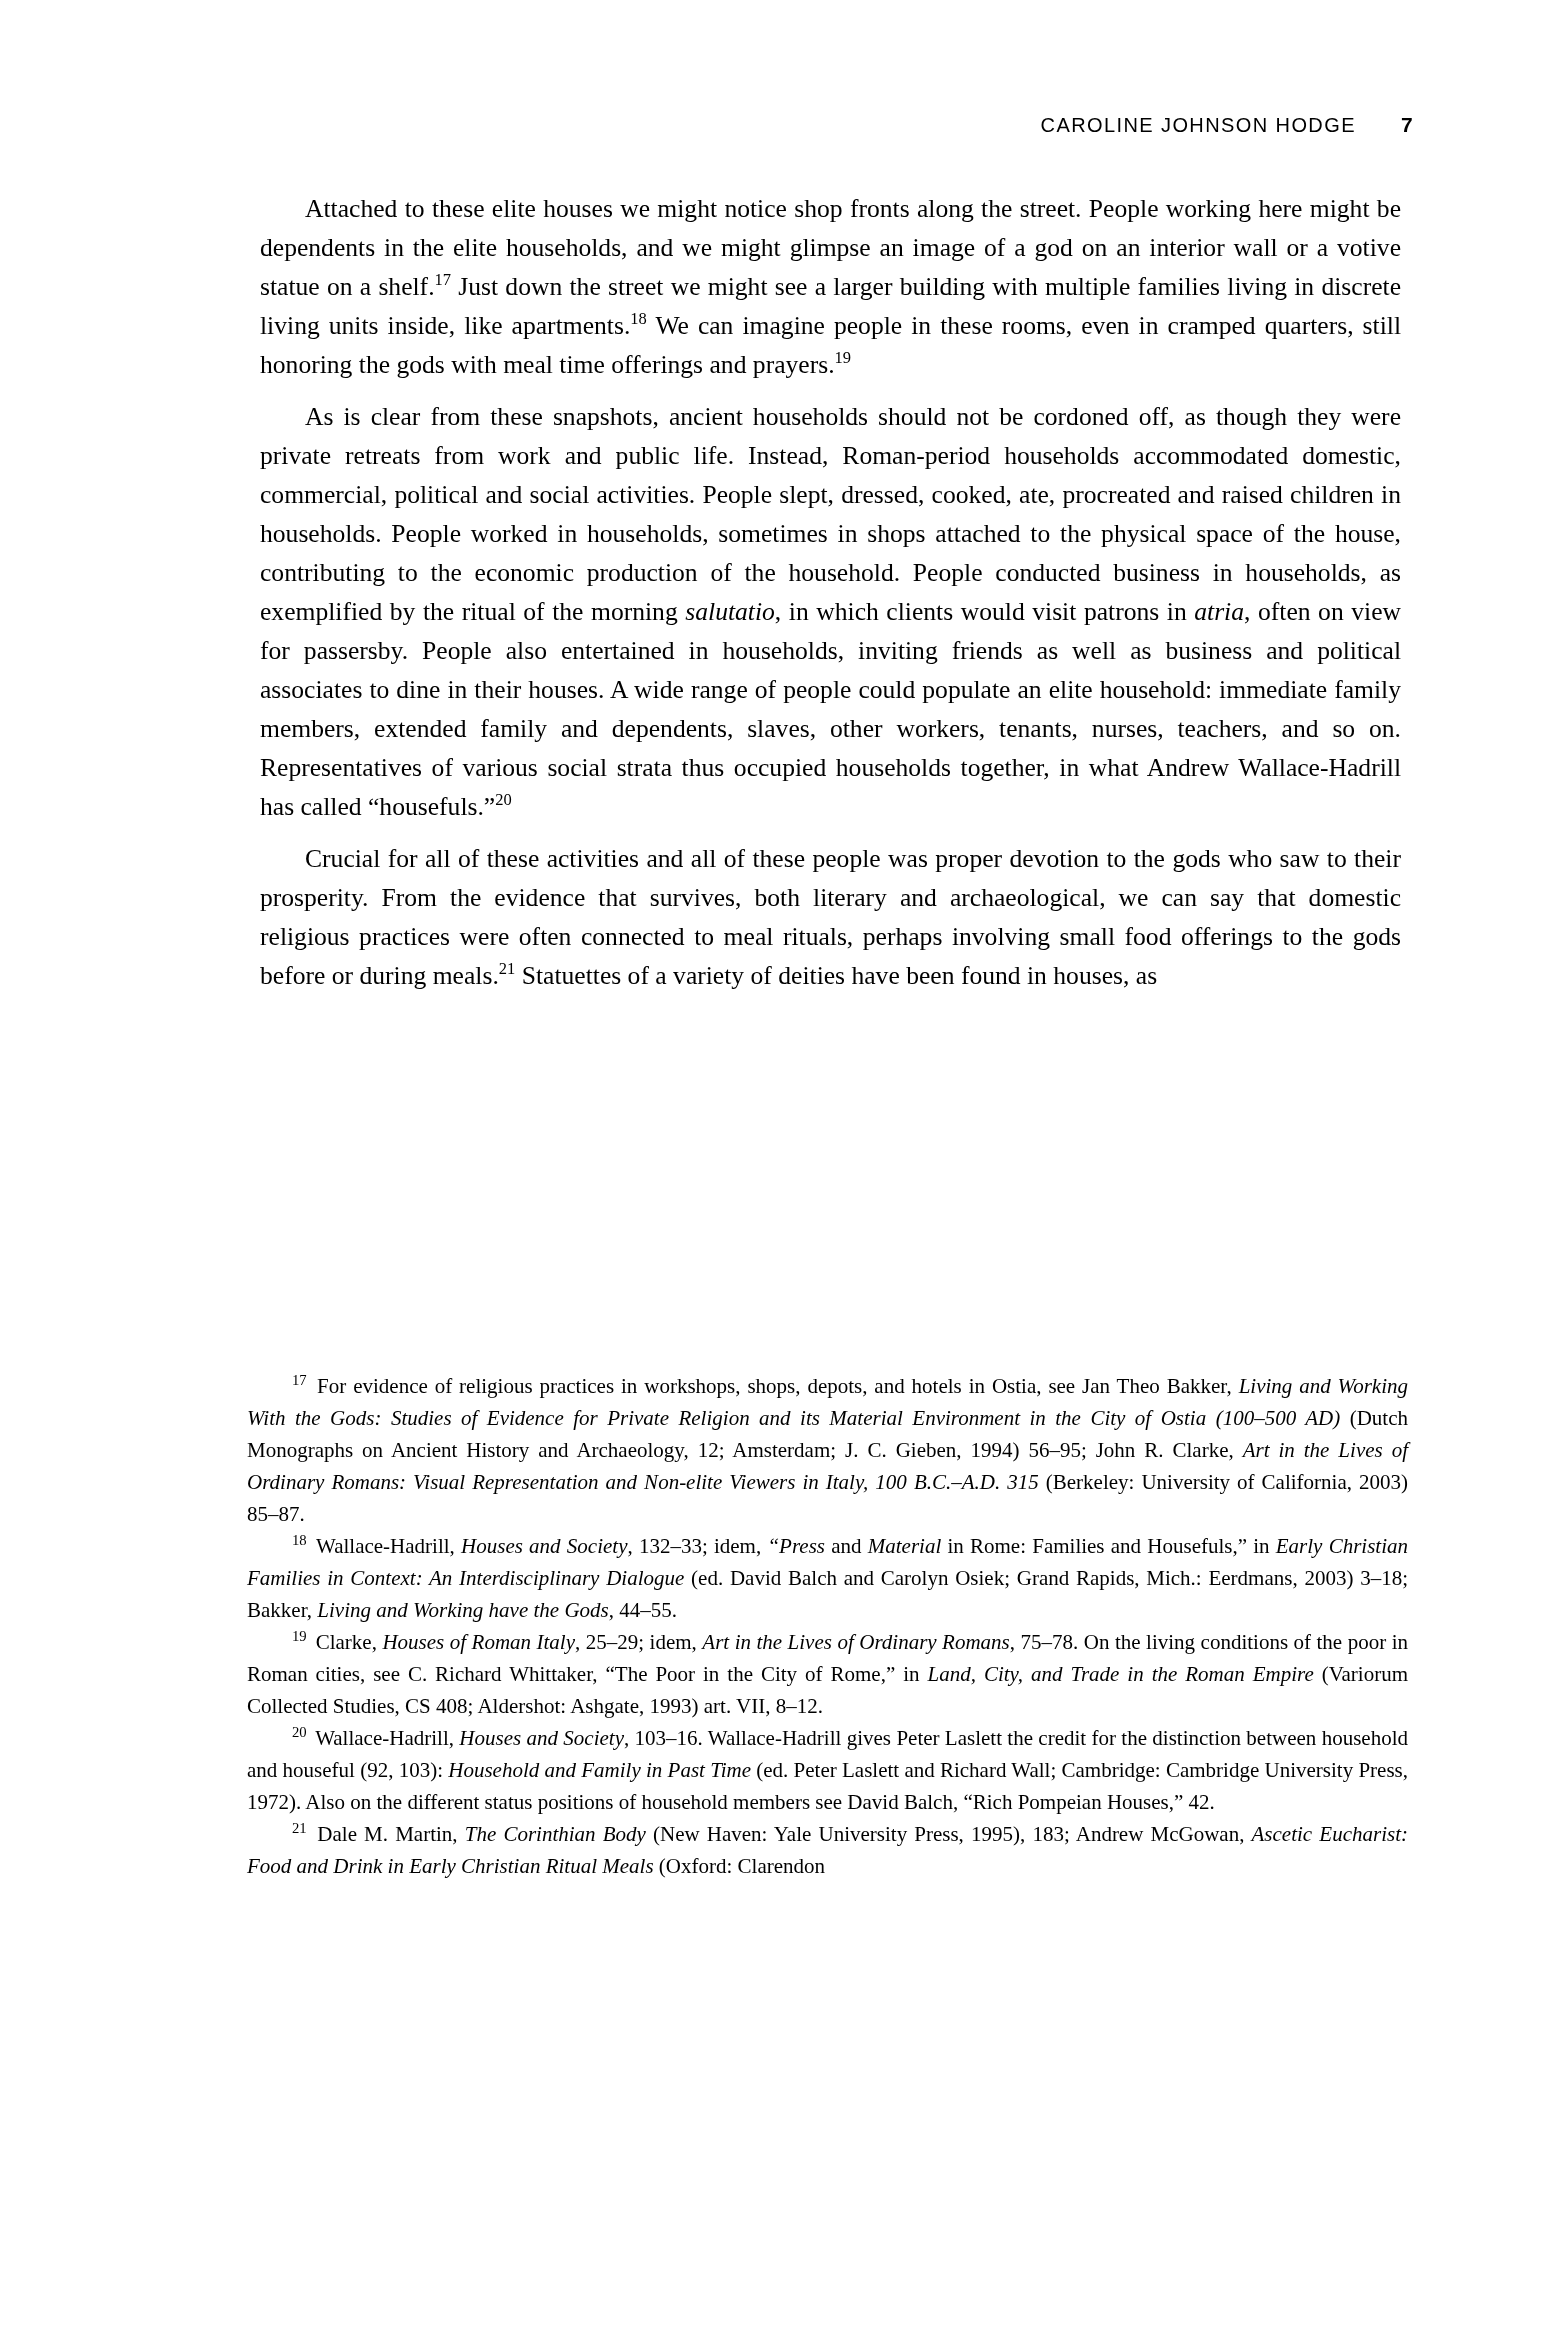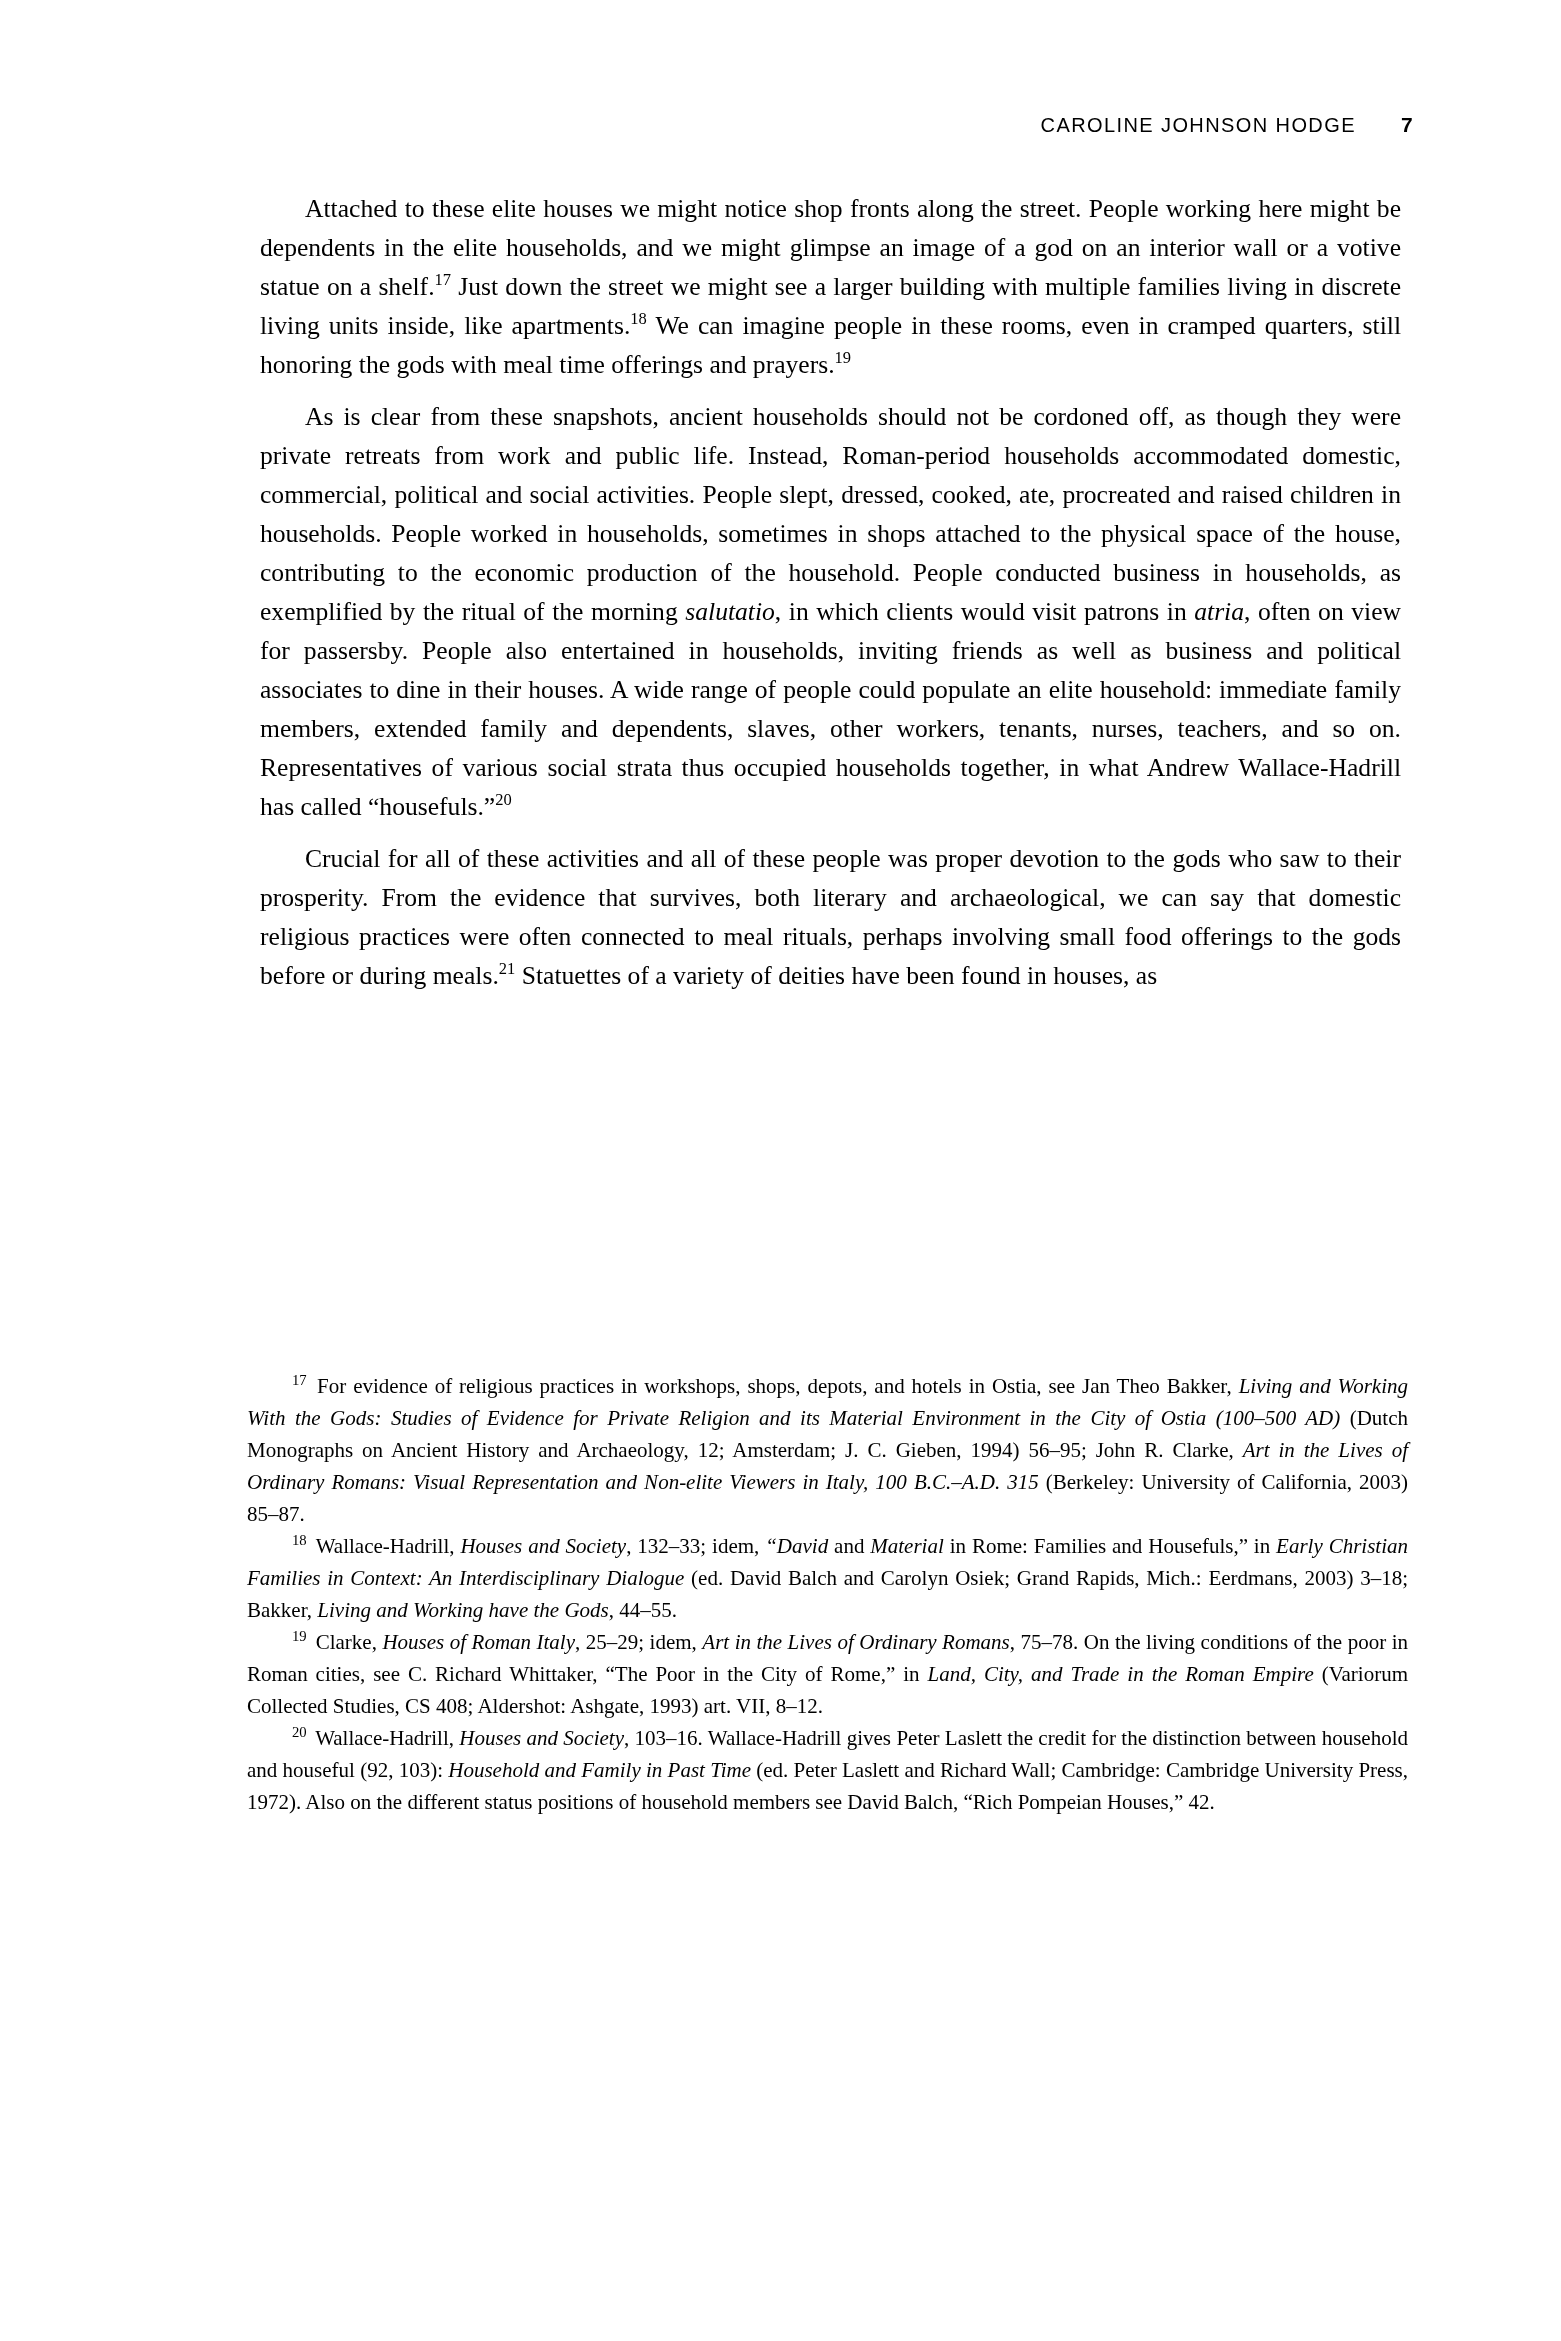--- a/index.html
+++ b/index.html
@@ -94,20 +94,21 @@
         <p class="body-para">Attached to these elite houses we might notice shop fronts along the street. People working here might be dependents in the elite households, and we might glimpse an image of a god on an interior wall or a votive statue on a shelf.<span class="sup">17</span> Just down the street we might see a larger building with multiple families living in discrete living units inside, like apartments.<span class="sup">18</span> We can imagine people in these rooms, even in cramped quarters, still honoring the gods with meal time offerings and prayers.<span class="sup">19</span></p>
         <p class="body-para">As is clear from these snapshots, ancient households should not be cordoned off, as though they were private retreats from work and public life. Instead, Roman-period households accommodated domestic, commercial, political and social activities. People slept, dressed, cooked, ate, procreated and raised children in households. People worked in households, sometimes in shops attached to the physical space of the house, contributing to the economic production of the household. People conducted business in households, as exemplified by the ritual of the morning <i>salutatio</i>, in which clients would visit patrons in <i>atria</i>, often on view for passersby. People also entertained in households, inviting friends as well as business and political associates to dine in their houses. A wide range of people could populate an elite household: immediate family members, extended family and dependents, slaves, other workers, tenants, nurses, teachers, and so on. Representatives of various social strata thus occupied households together, in what Andrew Wallace-Hadrill has called “housefuls.”<span class="sup">20</span></p>
         <p class="body-para">Crucial for all of these activities and all of these people was proper devotion to the gods who saw to their prosperity. From the evidence that survives, both literary and archaeological, we can say that domestic religious practices were often connected to meal rituals, perhaps involving small food offerings to the gods before or during meals.<span class="sup">21</span> Statuettes of a variety of deities have been found in houses, as</p>
       </div>
 
   </div>
 
   <div class="notes">
     <div id="footnote-list">
         <p class="note"><span class="notenum">17</span> For evidence of religious practices in workshops, shops, depots, and hotels in Ostia, see Jan Theo Bakker, <i>Living and Working With the Gods: Studies of Evidence for Private Religion and its Material Environment in the City of Ostia (100–500 AD)</i> (Dutch Monographs on Ancient History and Archaeology, 12; Amsterdam; J. C. Gieben, 1994) 56–95; John R. Clarke, <i>Art in the Lives of Ordinary Romans: Visual Representation and Non-elite Viewers in Italy, 100 B.C.–A.D. 315</i> (Berkeley: University of California, 2003) 85–87.</p>
-        <p class="note"><span class="notenum">18</span> Wallace-Hadrill, <i>Houses and Society</i>, 132–33; idem, <i>“David</i> and <i>Material</i> in Rome: Families and Housefuls,” in <i>Early Christian Families in Context: An Interdisciplinary Dialogue</i> (ed. David Balch and Carolyn Osiek; Grand Rapids, Mich.: Eerdmans, 2003) 3–18; Bakker, <i>Living and Working have the Gods</i>, 44–55.</p>
+        <p class="note"><span class="notenum">18</span> Wallace-Hadrill, <i>Houses and Society</i>, 132–33; idem, <i>“Press</i> and <i>Material</i> in Rome: Families and Housefuls,” in <i>Early Christian Families in Context: An Interdisciplinary Dialogue</i> (ed. David Balch and Carolyn Osiek; Grand Rapids, Mich.: Eerdmans, 2003) 3–18; Bakker, <i>Living and Working have the Gods</i>, 44–55.</p>
         <p class="note"><span class="notenum">19</span> Clarke, <i>Houses of Roman Italy</i>, 25–29; idem, <i>Art in the Lives of Ordinary Romans</i>, 75–78. On the living conditions of the poor in Roman cities, see C. Richard Whittaker, “The Poor in the City of Rome,” in <i>Land, City, and Trade in the Roman Empire</i> (Variorum Collected Studies, CS 408; Aldershot: Ashgate, 1993) art. VII, 8–12.</p>
         <p class="note"><span class="notenum">20</span> Wallace-Hadrill, <i>Houses and Society</i>, 103–16. Wallace-Hadrill gives Peter Laslett the credit for the distinction between household and houseful (92, 103): <i>Household and Family in Past Time</i> (ed. Peter Laslett and Richard Wall; Cambridge: Cambridge University Press, 1972). Also on the different status positions of household members see David Balch, “Rich Pompeian Houses,” 42.</p>
+        <p class="note"><span class="notenum">21</span> Dale M. Martin, <i>The Corinthian Body</i> (New Haven: Yale University Press, 1995), 183; Andrew McGowan, <i>Ascetic Eucharist: Food and Drink in Early Christian Ritual Meals</i> (Oxford: Clarendon</p>
       </div>
   </div>
 
 </div>
 
 
 </body></html>

